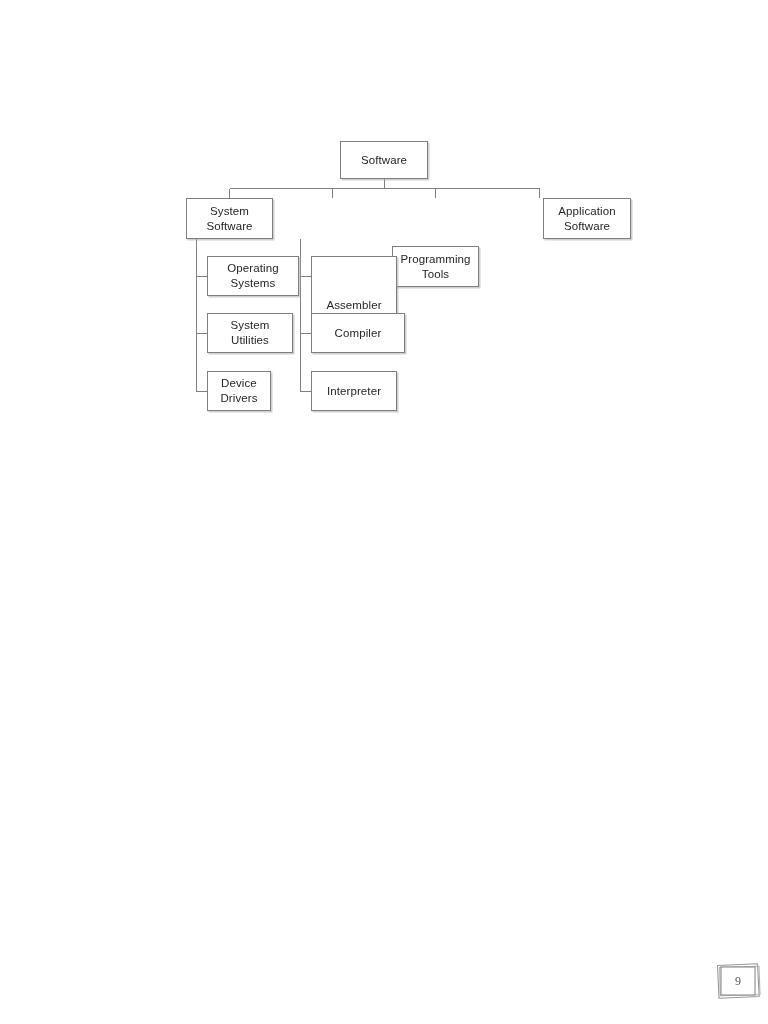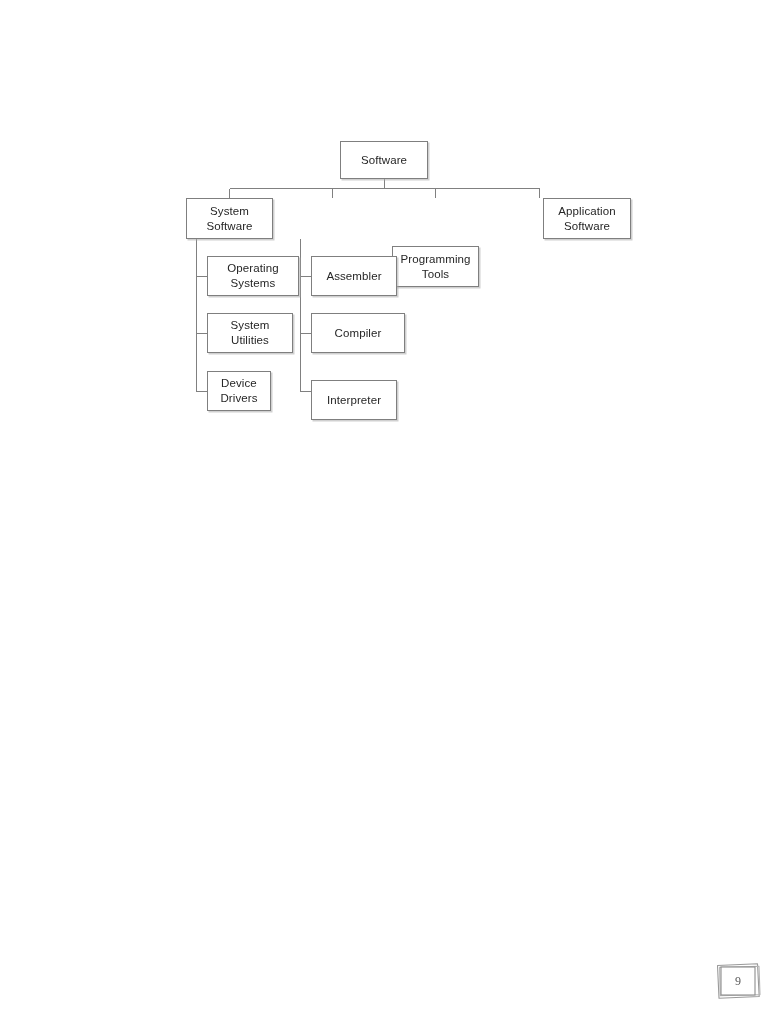--- a/index.html
+++ b/index.html
@@ -146,27 +146,27 @@
     </div>
     <div class="node" style="left:207px; top:313px; width:86px; height:40px;">
       <span class="label">System
 Utilities</span>
     </div>
     <div class="node" style="left:207px; top:371px; width:64px; height:40px;">
       <span class="label">Device
 Drivers</span>
     </div>
 
-    <div class="node" style="left:311px; top:256px; width:86px; height:40px;">
+    <div class="node" style="left:311px; top:256px; width:86px; height:58px;align-items:flex-end;">
       <span class="label">Assembler</span>
     </div>
     <div class="node" style="left:311px; top:313px; width:94px; height:40px;">
       <span class="label">Compiler</span>
     </div>
-    <div class="node" style="left:311px; top:371px; width:86px; height:40px;margin-top:9px;">
+    <div class="node" style="left:311px; top:371px; width:86px; height:40px;">
       <span class="label">Interpreter</span>
     </div>
 
   </div>
 
   <div class="page-number">
     <svg viewBox="0 0 48 42" aria-hidden="true">
       <g fill="none" stroke="#9a9a9a" stroke-width="1.1" stroke-linejoin="round">
         <path d="M3.5 5.5 L43.5 3.8 L45.2 36.5 L5.0 38.2 Z"></path>
         <path d="M5.6 7.4 L45.0 6.2 L46.0 34.6 L6.2 35.8 Z" stroke="#b5b5b5"></path>

